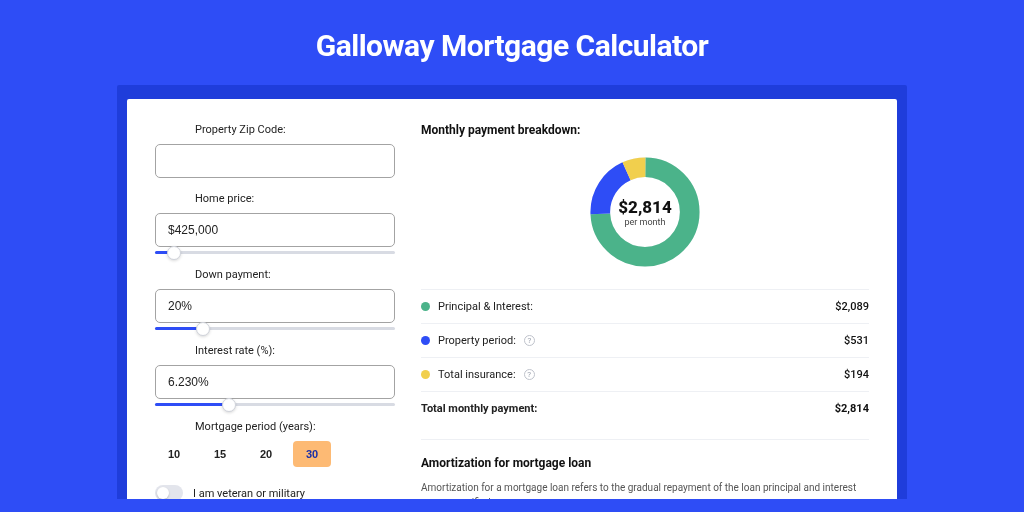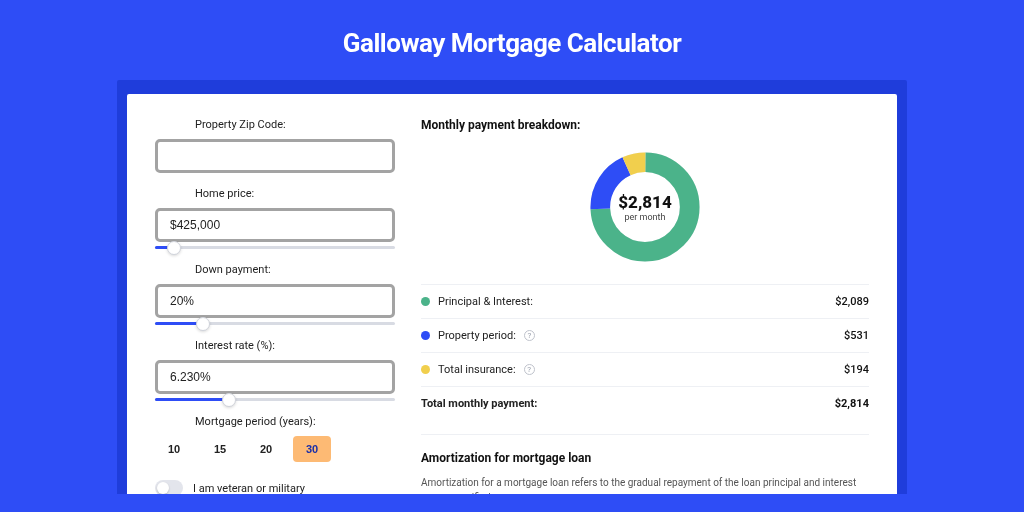--- a/index.html
+++ b/index.html
@@ -5,21 +5,21 @@
   * { box-sizing: border-box; margin: 0; padding: 0; }
   body {
     font-family: -apple-system, BlinkMacSystemFont, "Segoe UI", Roboto, Arial, sans-serif;
     background: #2e4df6;
     width: 1024px;
     height: 512px;
     overflow: hidden;
   }
   .app-title {
     color: #fff;
-    font-size: 26px;
+    font-size: 30px;
     font-weight: 700;
     text-align: center;
     padding: 28px 0 22px;
     letter-spacing: -0.5px;
   }
   .backblock {
     background: #1f3ddb;
     margin: 0 auto;
     width: 790px;
     border-radius: 2px 2px 0 0;
@@ -40,21 +40,21 @@
   .right-col { flex: 1; }
   .field-label {
     font-size: 11px;
     color: #222;
     margin-bottom: 8px;
     display: block;
     margin-left: 40px;
   }
   .text-input {
     width: 100%;
-    border: 3px solid #a3a3a3;
+    border: 1px solid #a3a3a3;
     border-radius: 5px;
     height: 34px;
     padding: 0 12px;
     font-size: 12px;
     color: #222;
     background:#fff;
   }
   .field-wrap { margin-bottom: 14px; }
   .slider-track {
     height: 3px;

